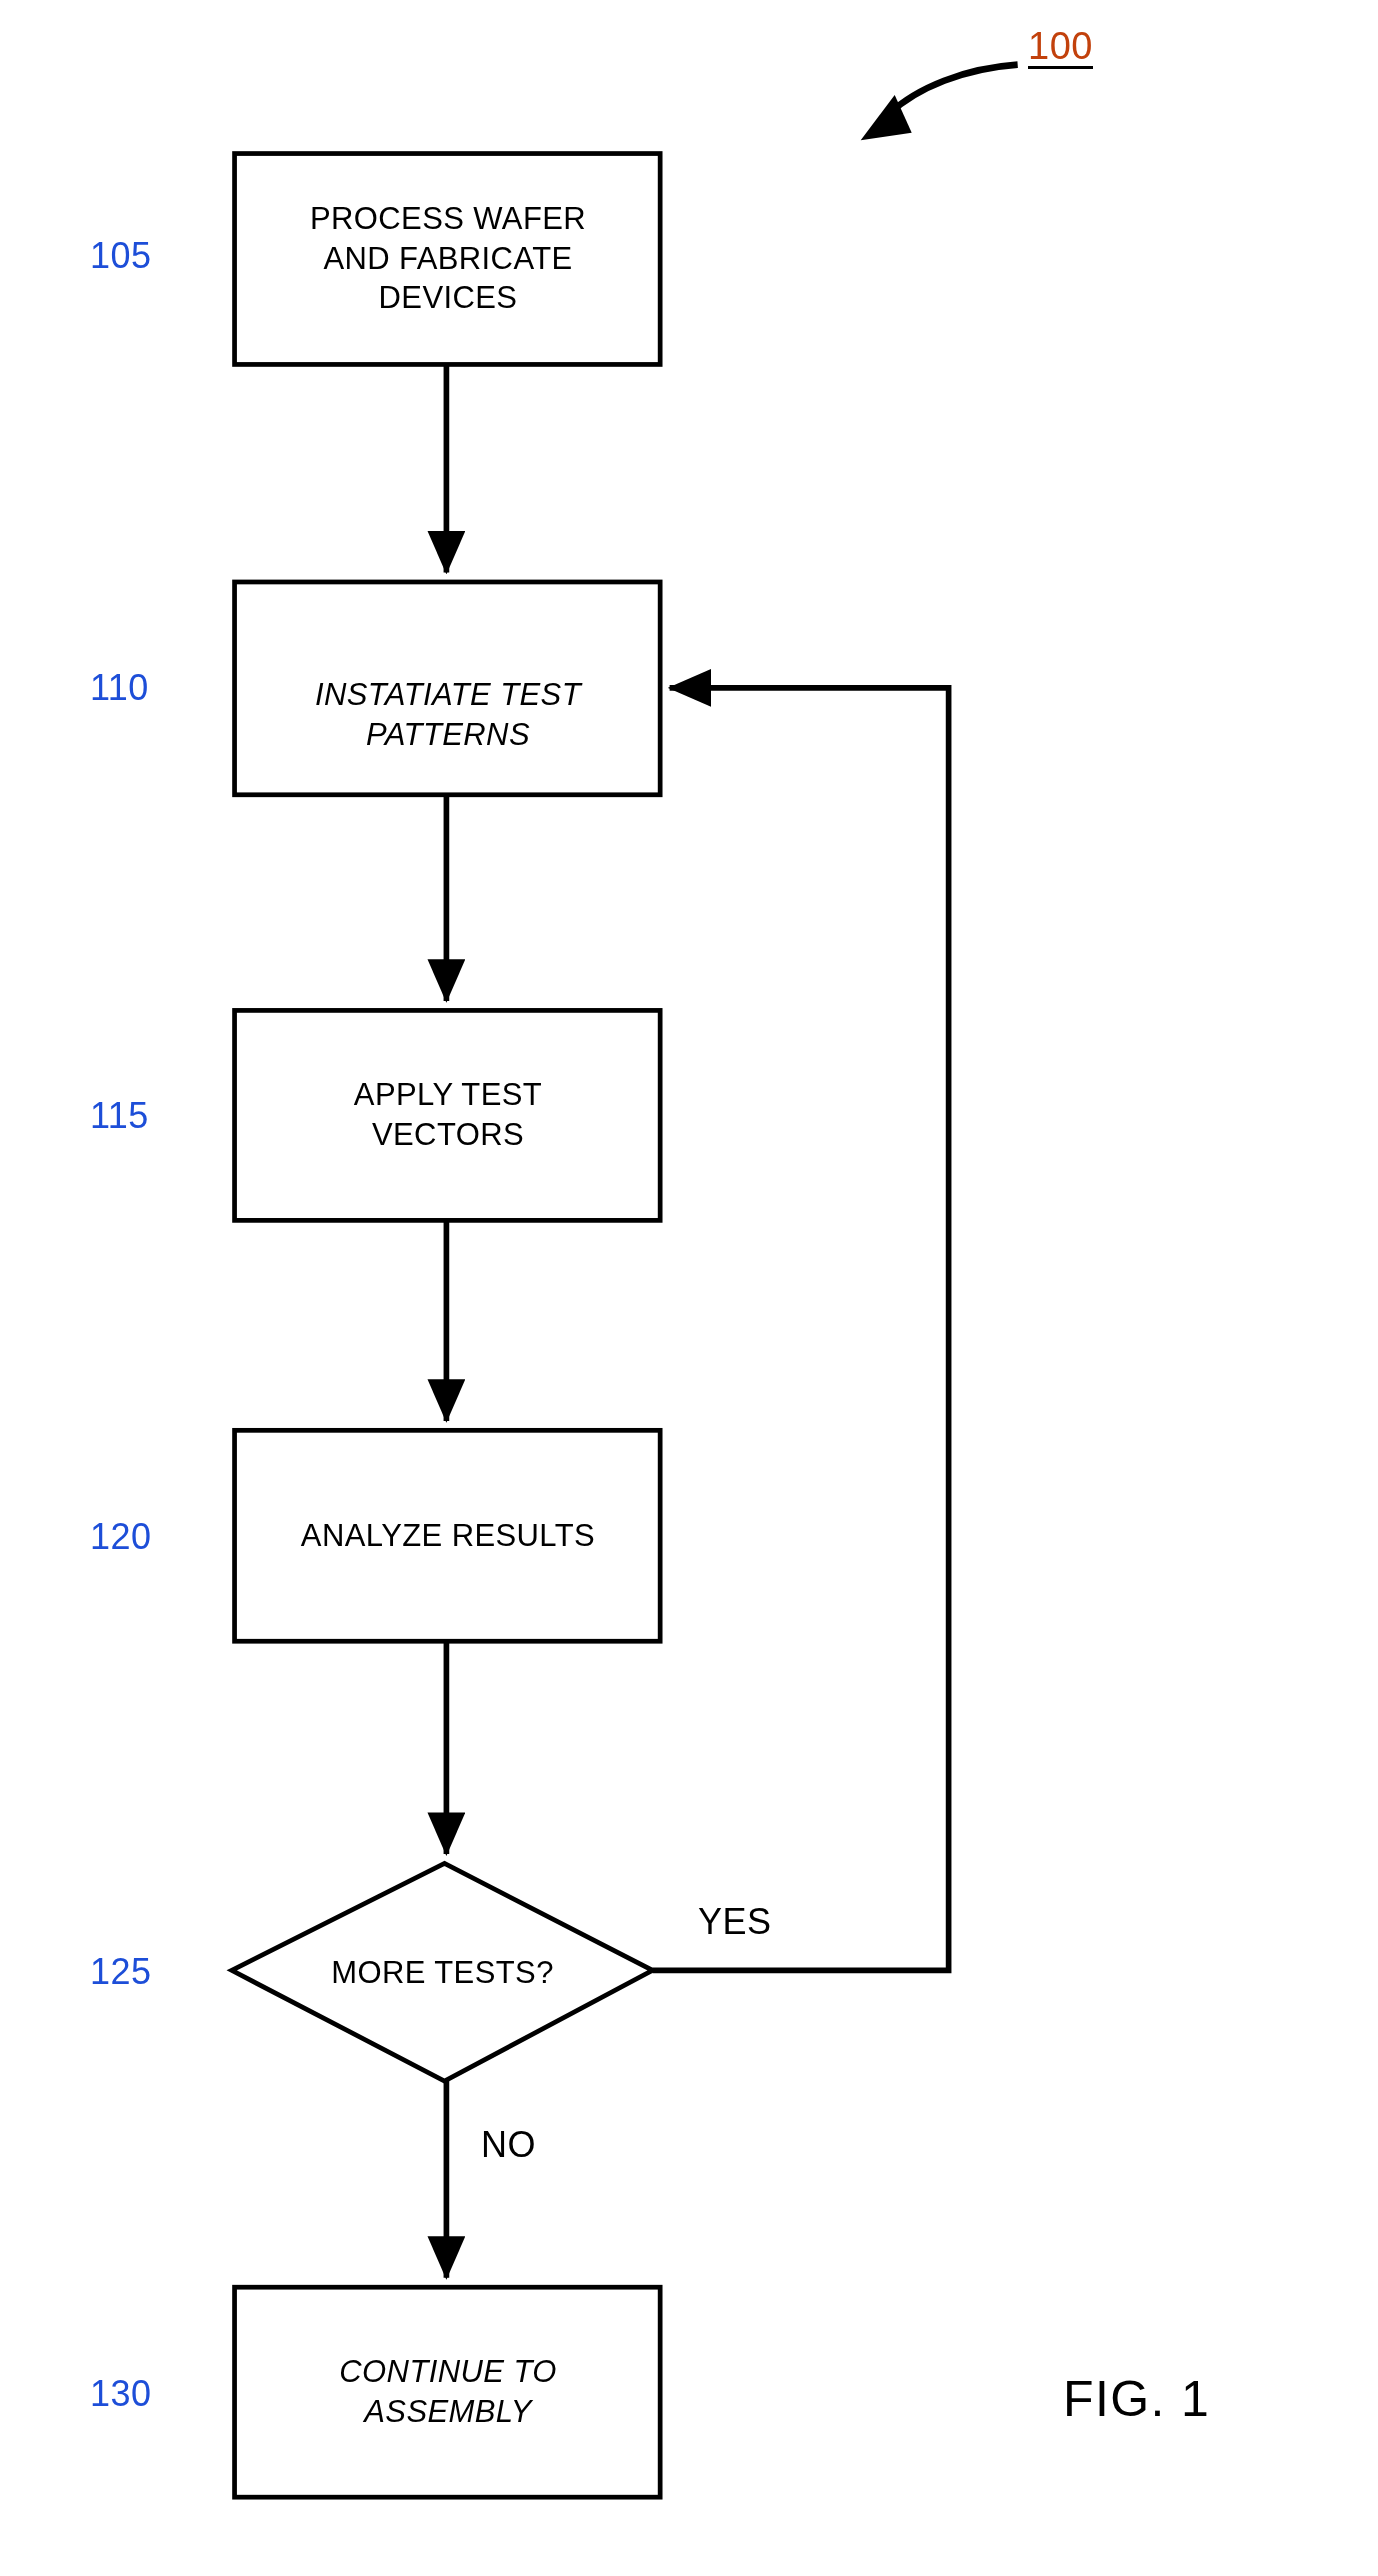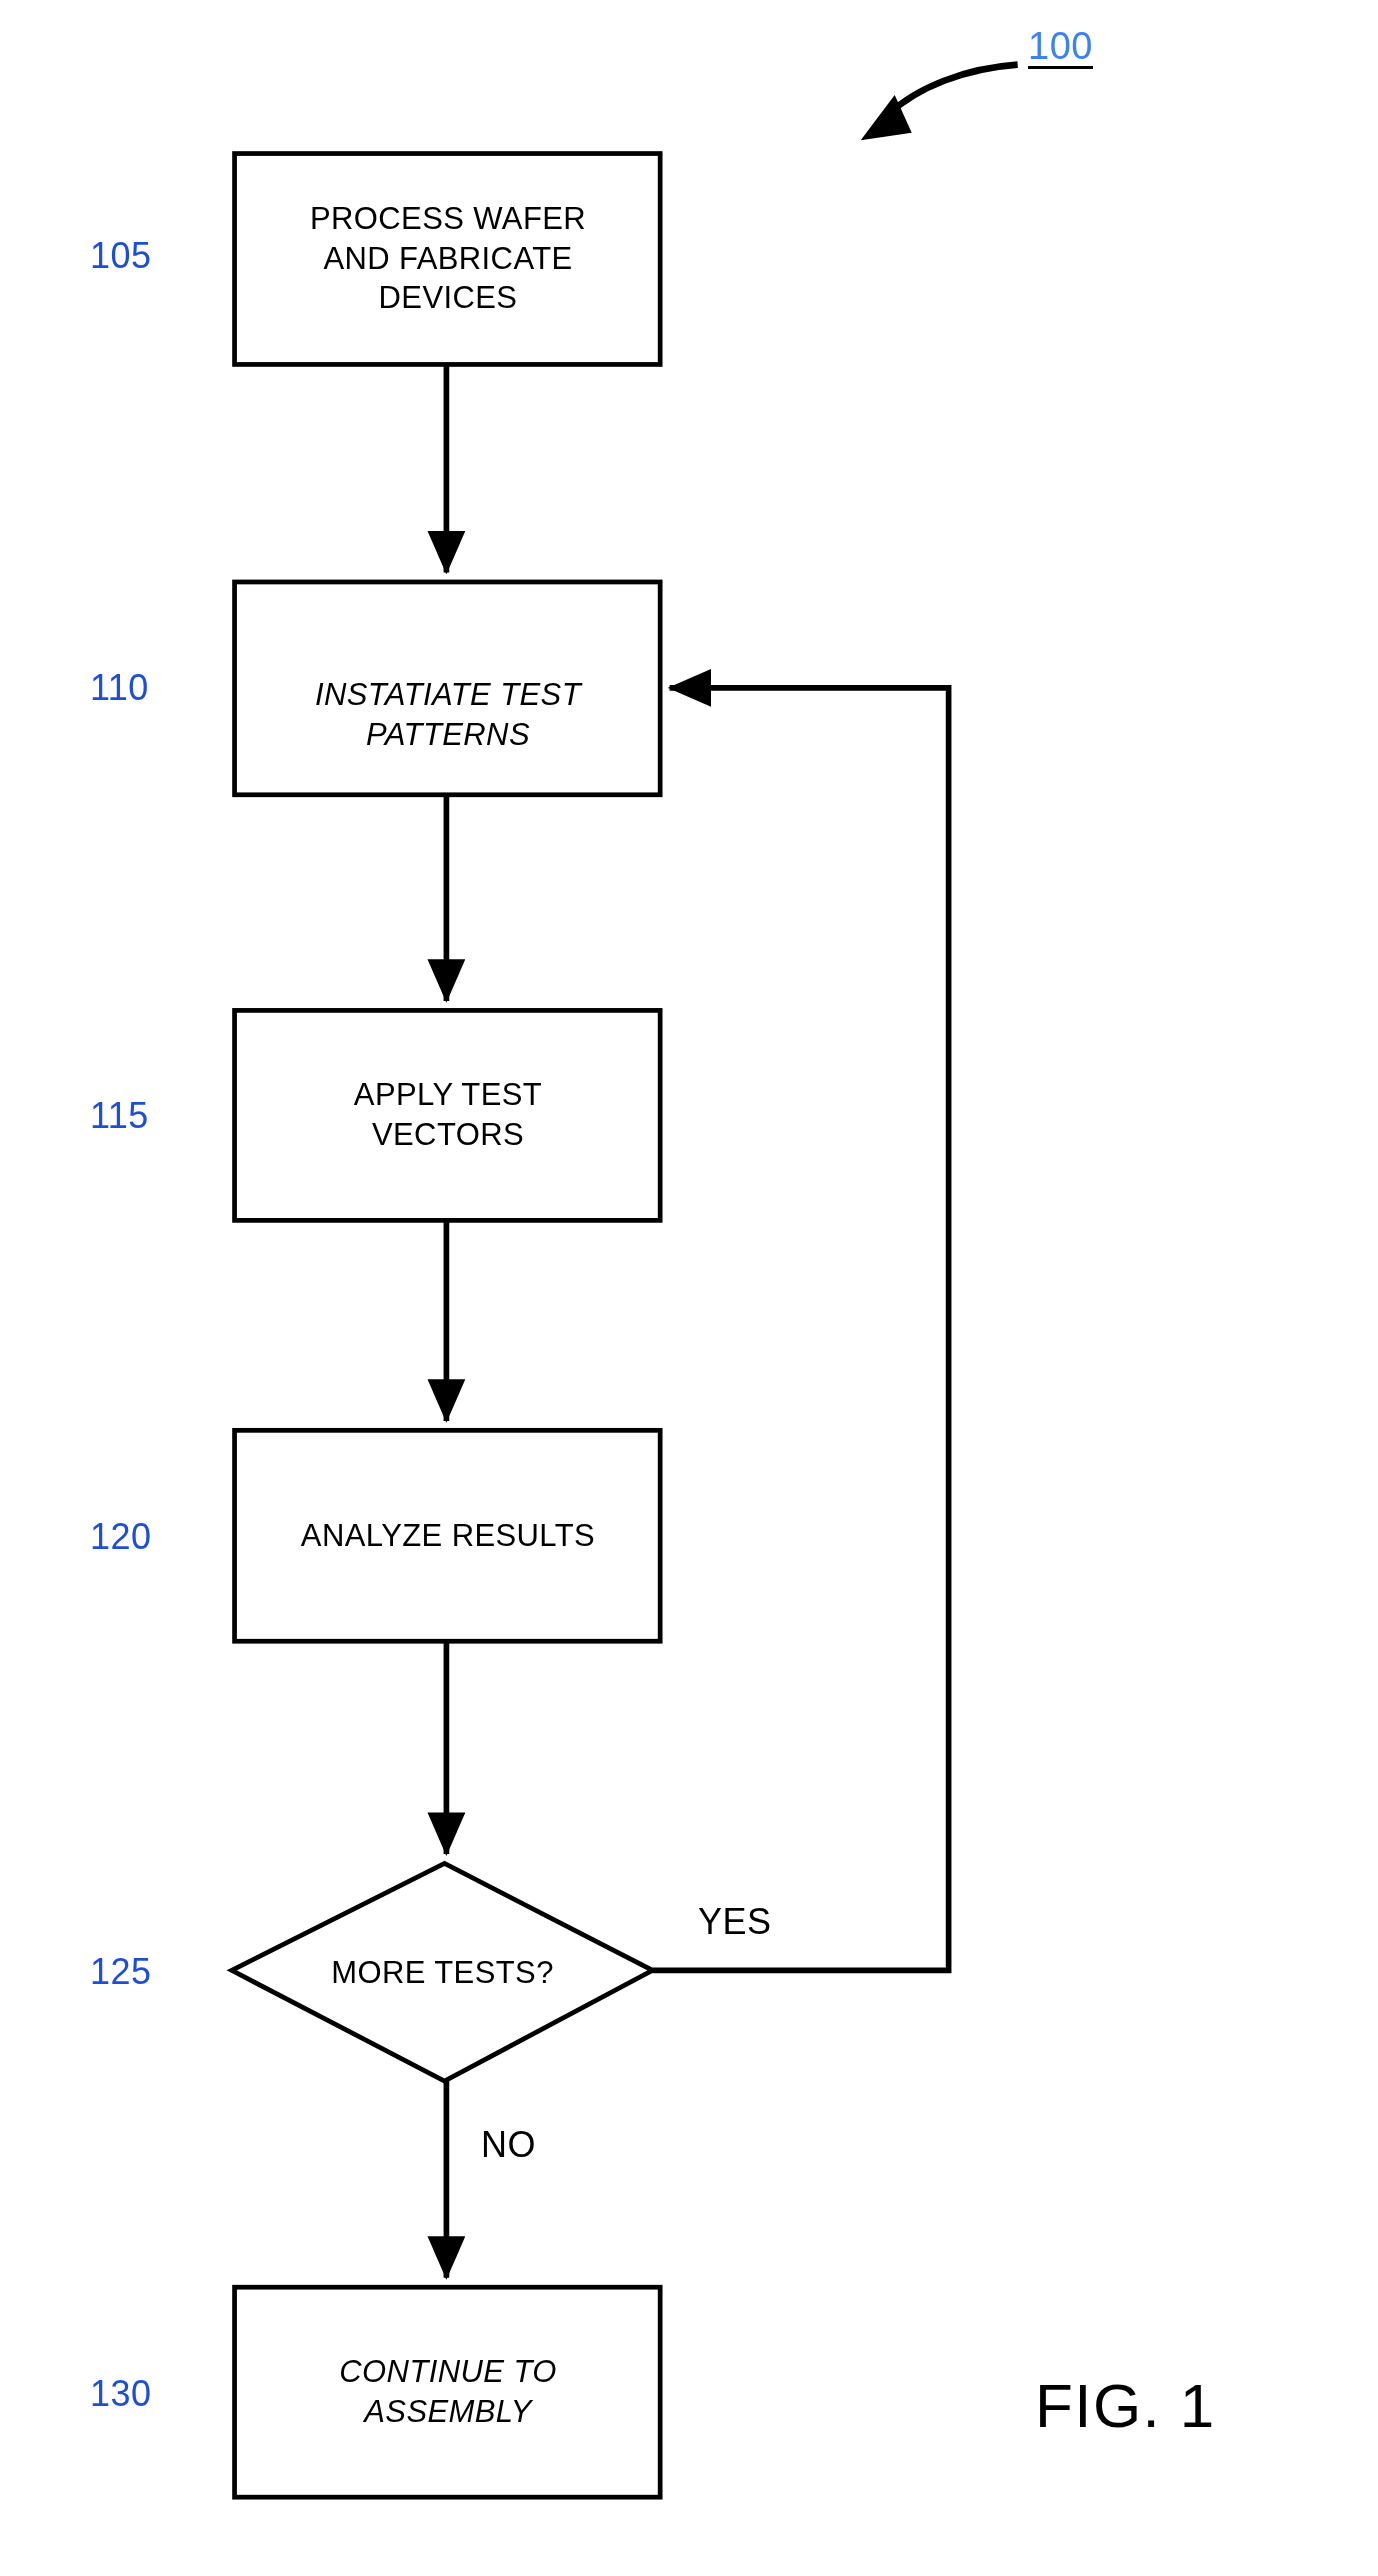--- a/index.html
+++ b/index.html
@@ -51,30 +51,31 @@
   }
   .branch-label {
     position: absolute;
     font-size: 36px;
     letter-spacing: 0.5px;
     color: #000000;
     white-space: nowrap;
   }
   .fig-caption {
     position: absolute;
-    font-size: 62px;
+    font-size: 50px;
     letter-spacing: 1.4px;
     color: #000000;
     white-space: nowrap;
+    margin-left: 28px;
   }
   .fig-number {
     position: absolute;
     font-size: 38px;
     letter-spacing: 0.5px;
-    color: #3b82f6;
+    color: #c2410c;
     white-space: nowrap;
     border-bottom: 3.8px solid #000000;
     padding-bottom: 1.9px;
     line-height: 1;
   }
 </style>
 </head>
 <body>
 
 <div id="figure-canvas">

